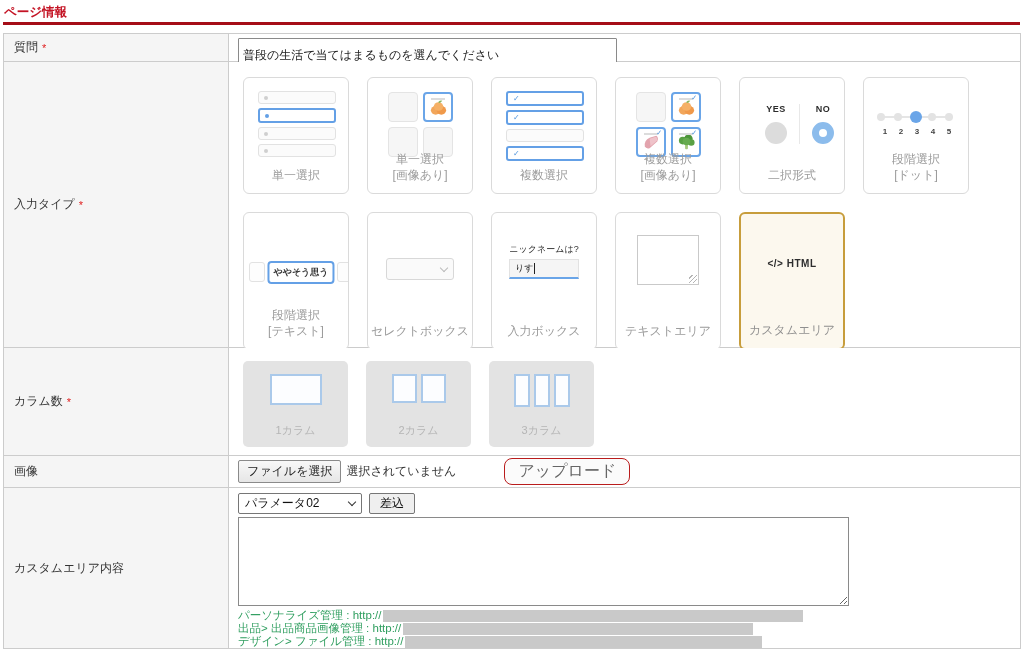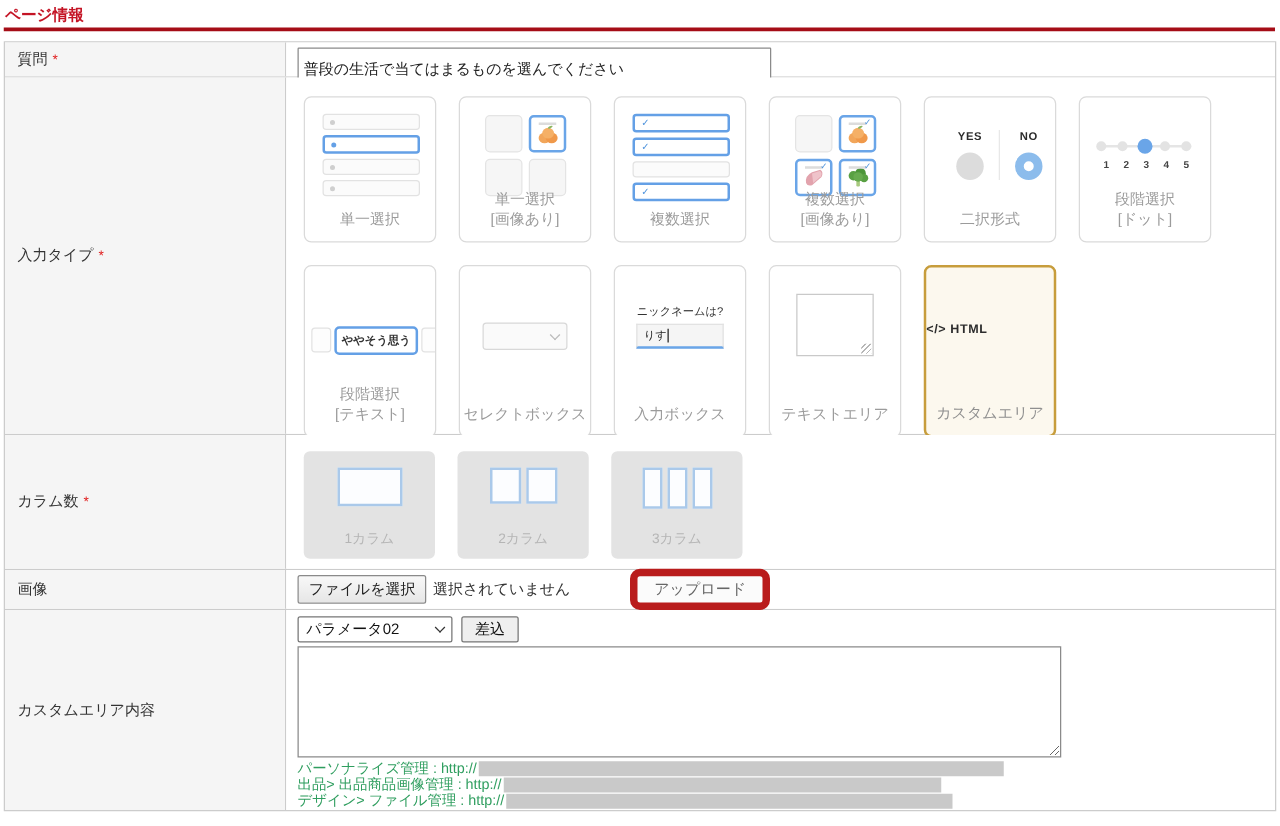--- a/index.html
+++ b/index.html
@@ -101,40 +101,40 @@
     display:flex; align-items:center; padding-left:5px; font-size:9px; color:#222; }
   .caret { display:inline-block; width:1px; height:11px; background:#222; margin-left:1px; }
 
   
   .mini-ta { position:absolute; top:22px; left:50%; transform:translateX(-50%); width:62px; height:50px;
     border:1px solid #c9c9c9; background:#fff; }
   .rz { position:absolute; right:1px; bottom:1px; width:8px; height:8px;
     background:repeating-linear-gradient(135deg, transparent 0 2px, #b5b5b5 2px 3px); }
 
   
-  .html-badge { position:absolute; top:44px; left:0; right:0; text-align:left;
+  .html-badge { position:absolute; top:44px; left:0; right:0; text-align:center;
     font-size:10px; font-weight:bold; color:#2d2d2d; letter-spacing:.5px; }
 
   
   .colcards { display:flex; gap:18px; padding:13px 0 0 14px; }
   .col-card { width:105px; height:86px; background:#e3e3e3; border-radius:5px; position:relative; cursor:pointer; }
   .col-graphic { position:absolute; top:13px; left:0; right:0; display:flex; justify-content:center; gap:4px; }
   .cbox { background:#fcfdff; border:2px solid #aac9ea; }
   .cbox.one { width:52px; height:31px; }
   .cbox.two { width:25px; height:29px; }
   .cbox.three { width:16px; height:33px; }
   .col-label { position:absolute; bottom:9px; left:0; right:0; text-align:center; font-size:11px; color:#b5b5b5; }
 
   
   .image-row-content { display:flex; align-items:center; height:100%; padding-left:9px; }
   .file-btn { border:1px solid #8a8a8a; background:linear-gradient(#f8f8f8,#e6e6e6); border-radius:2px;
     font-size:12px; color:#222; padding:2px 8px; cursor:pointer; }
   .no-file { font-size:12px; color:#333; margin-left:5px; }
-  .upload-btn { margin-left:48px; border:6px solid #b91c1c; background:#fbfbfb; border-radius:8px;
-    font-size:12px; color:#666; padding:2px 13px; cursor:pointer; }
+  .upload-btn { margin-left:48px; border:1px solid #b91c1c; background:#fbfbfb; border-radius:8px;
+    font-size:16px; color:#666; padding:2px 13px; cursor:pointer; }
 
   
   .custom-content { padding:5px 0 0 9px; }
   .param-row { display:flex; gap:7px; align-items:center; }
   .param-select { width:124px; height:21px; border:1px solid #767676; border-radius:2px; background:#fff;
     display:flex; align-items:center; justify-content:space-between; padding:0 6px; font-size:12px; color:#111; cursor:pointer; }
   .sel-chev { width:6px; height:6px; border-right:1.6px solid #333; border-bottom:1.6px solid #333;
     transform:rotate(45deg); margin-top:-3px; }
   .insert-btn { height:21px; border:1px solid #767676; background:#efefef; border-radius:2px;
     font-size:12px; color:#111; padding:0 10px; cursor:pointer; }

